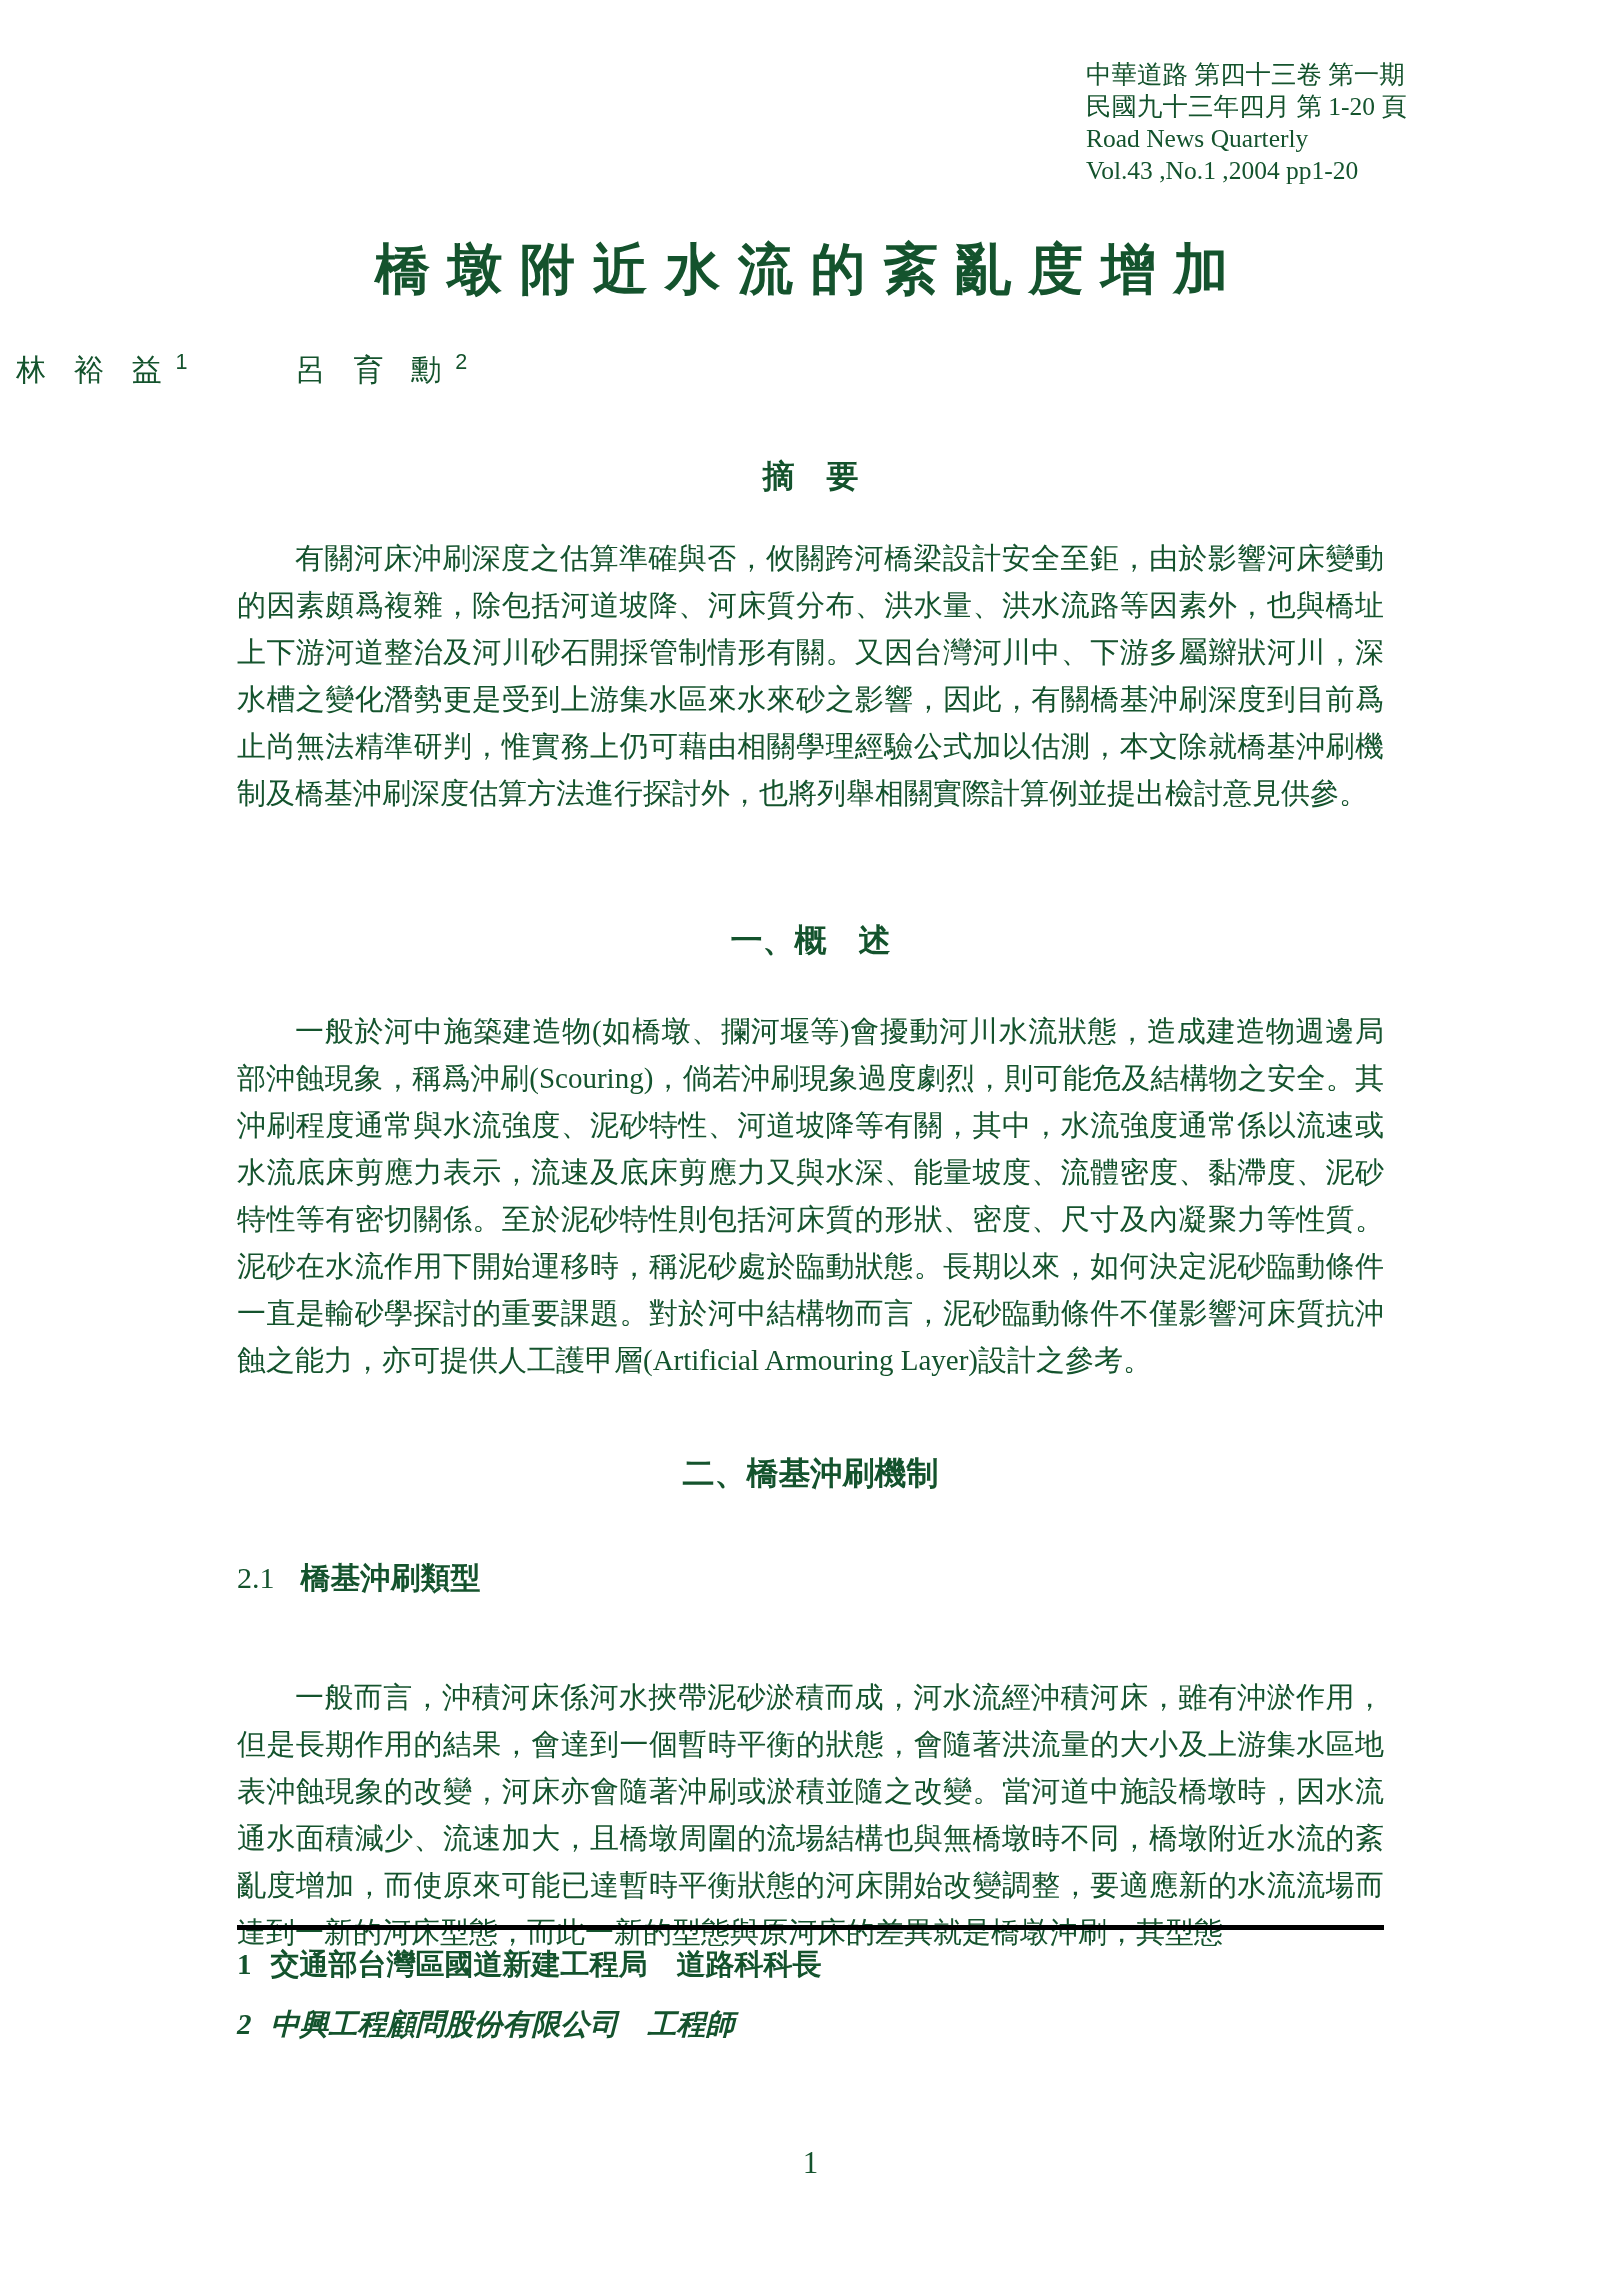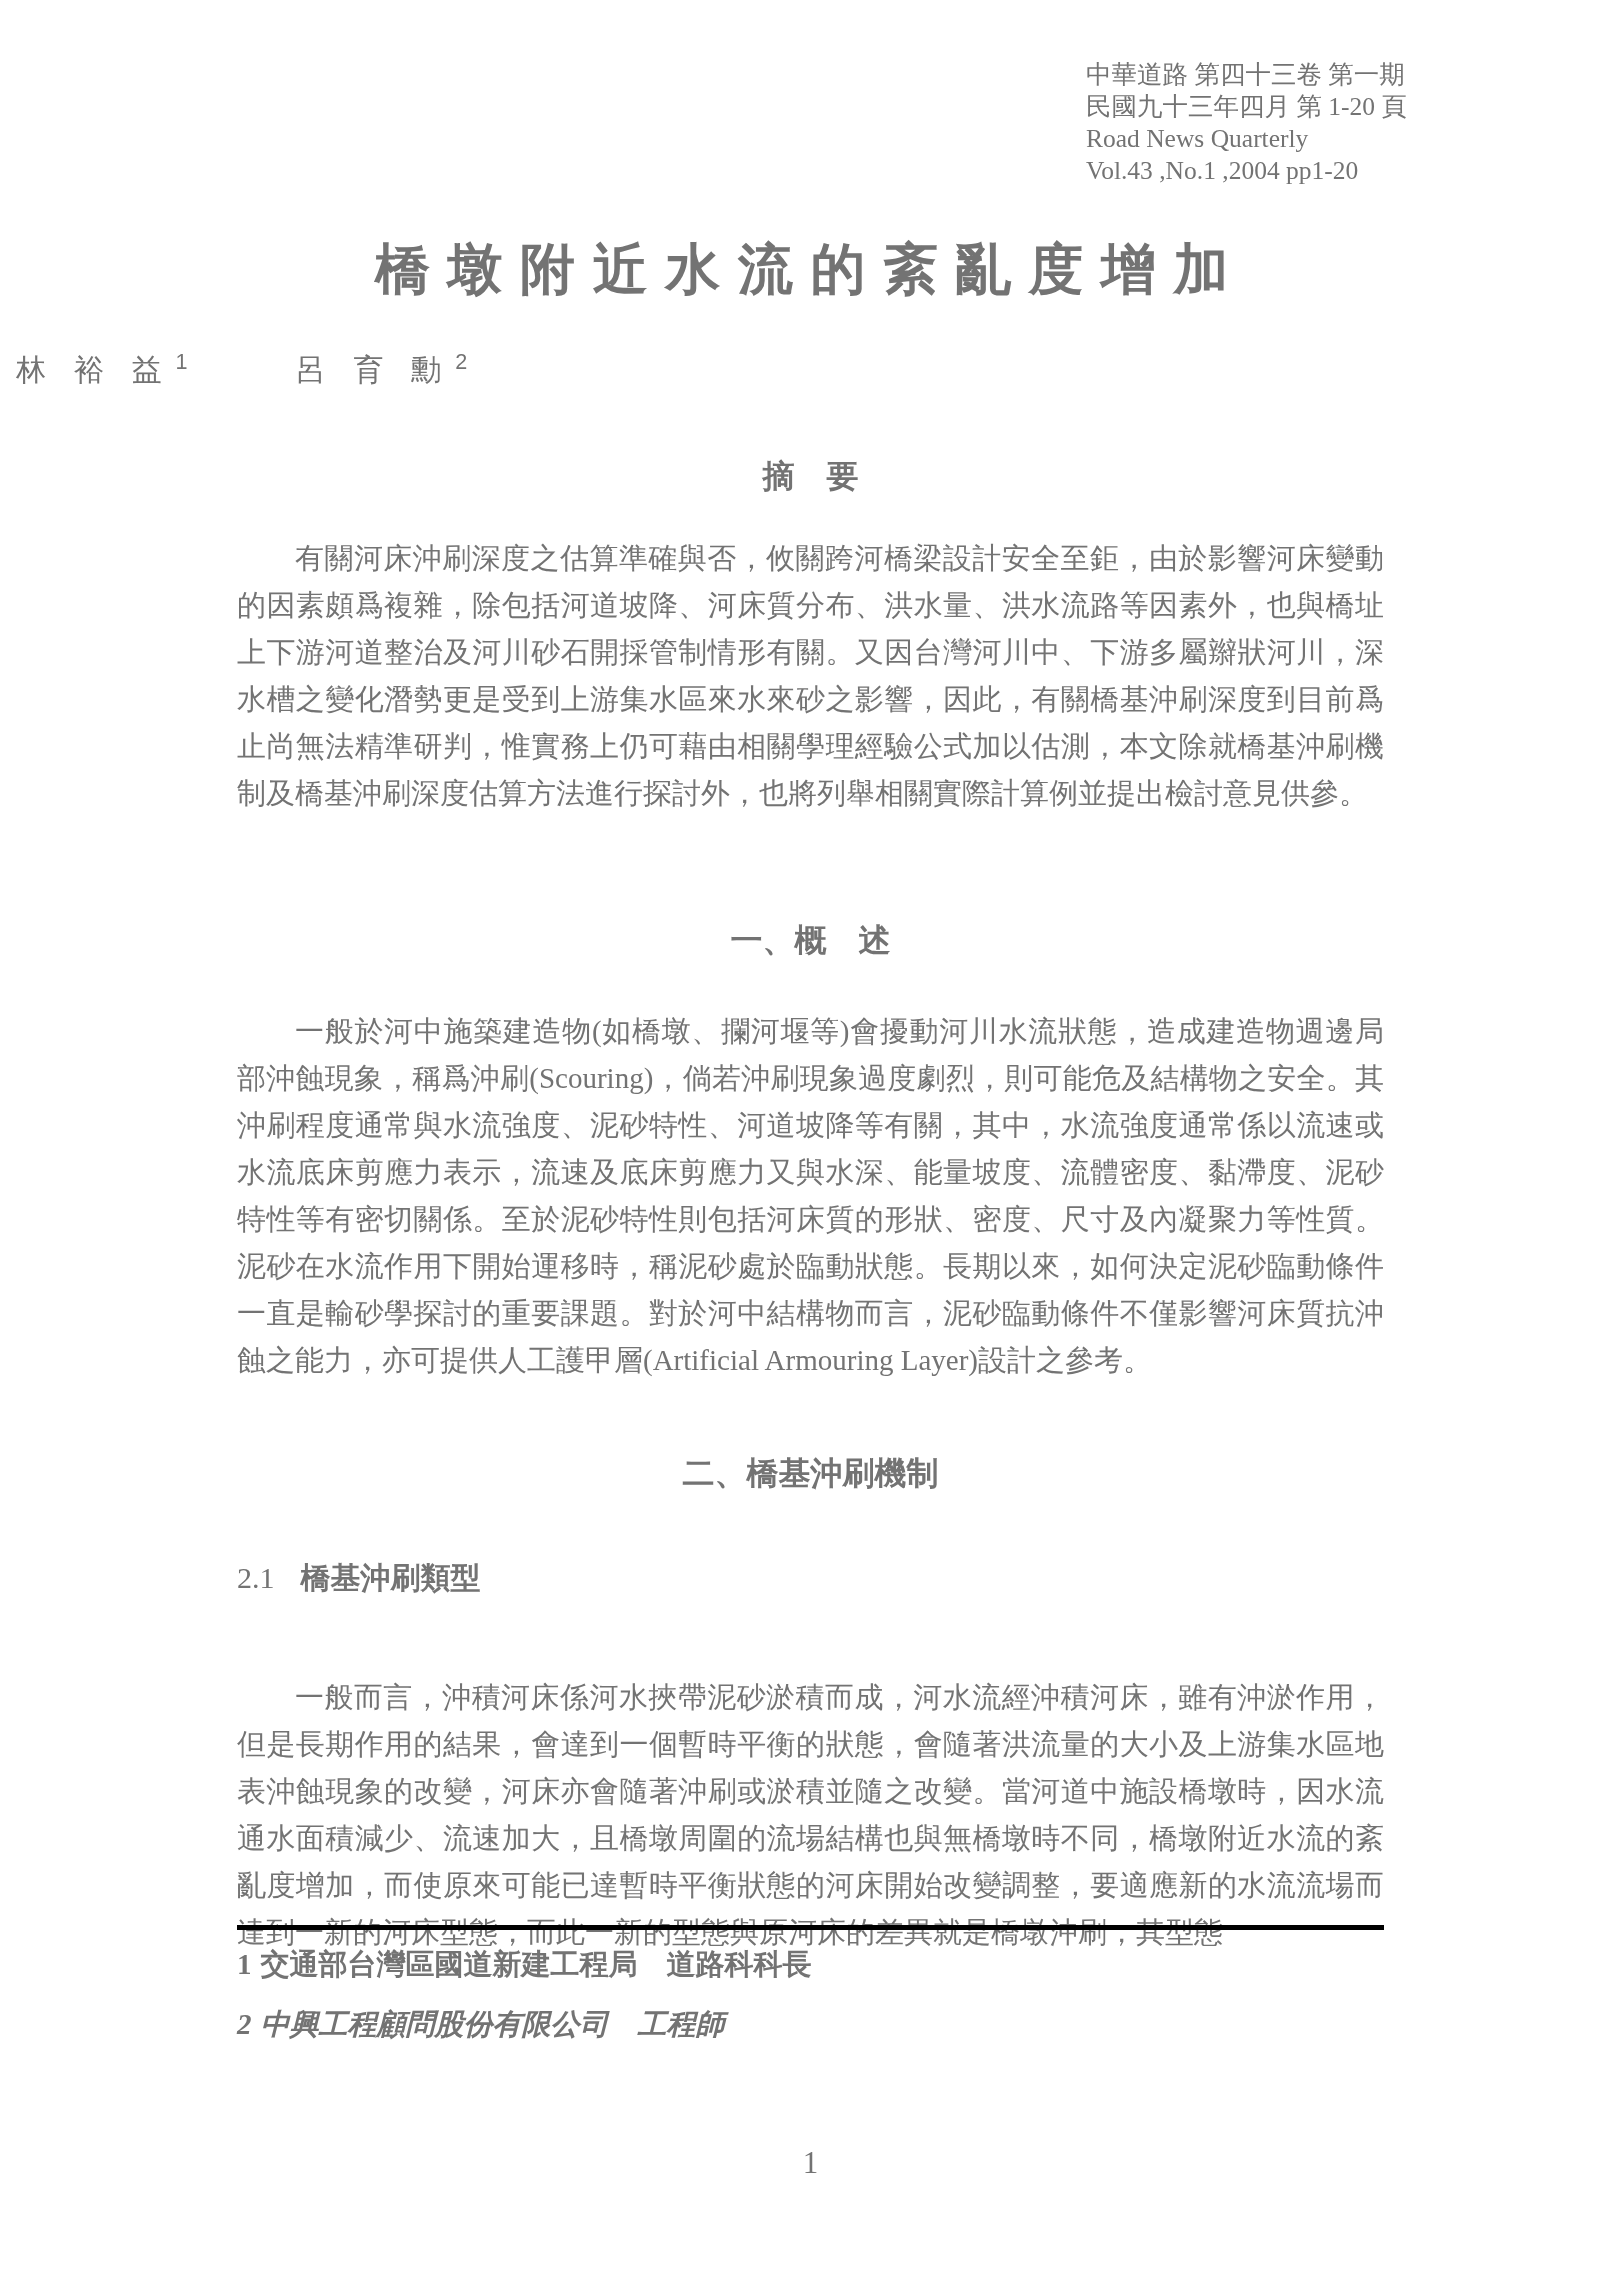--- a/index.html
+++ b/index.html
@@ -6,21 +6,21 @@
     margin: 0;
     padding: 0;
     background: #888;
   }
   .page {
     position: relative;
     width: 1621px;
     height: 2293px;
     margin: 0 auto;
     background: #ffffff;
-    color: #737373;
+    color: #14532d;
     font-family: "Liberation Serif", "DejaVu Serif", serif;
     overflow: hidden;
   }
 
   
   .journal-header {
     position: absolute;
     left: 1086px;
     top: 59px;
     width: 353px;
@@ -133,21 +133,21 @@
     width: 1147px;
     font-size: 29px;
   }
   .footnote-1 { top: 1945px; }
   .footnote-2 { top: 2005px; font-style: italic; }
   .fn-marker {
     font-family: "Liberation Serif", "DejaVu Serif", serif;
     font-weight: bold;
   }
   .fn-text {
-    margin-left: 9px;
+    margin-left: 19px;
     font-weight: bold;
     font-family: "Liberation Sans", "DejaVu Sans", sans-serif;
   }
 
   
   .page-number {
     position: absolute;
     left: 0;
     right: 0;
     top: 2145px;

